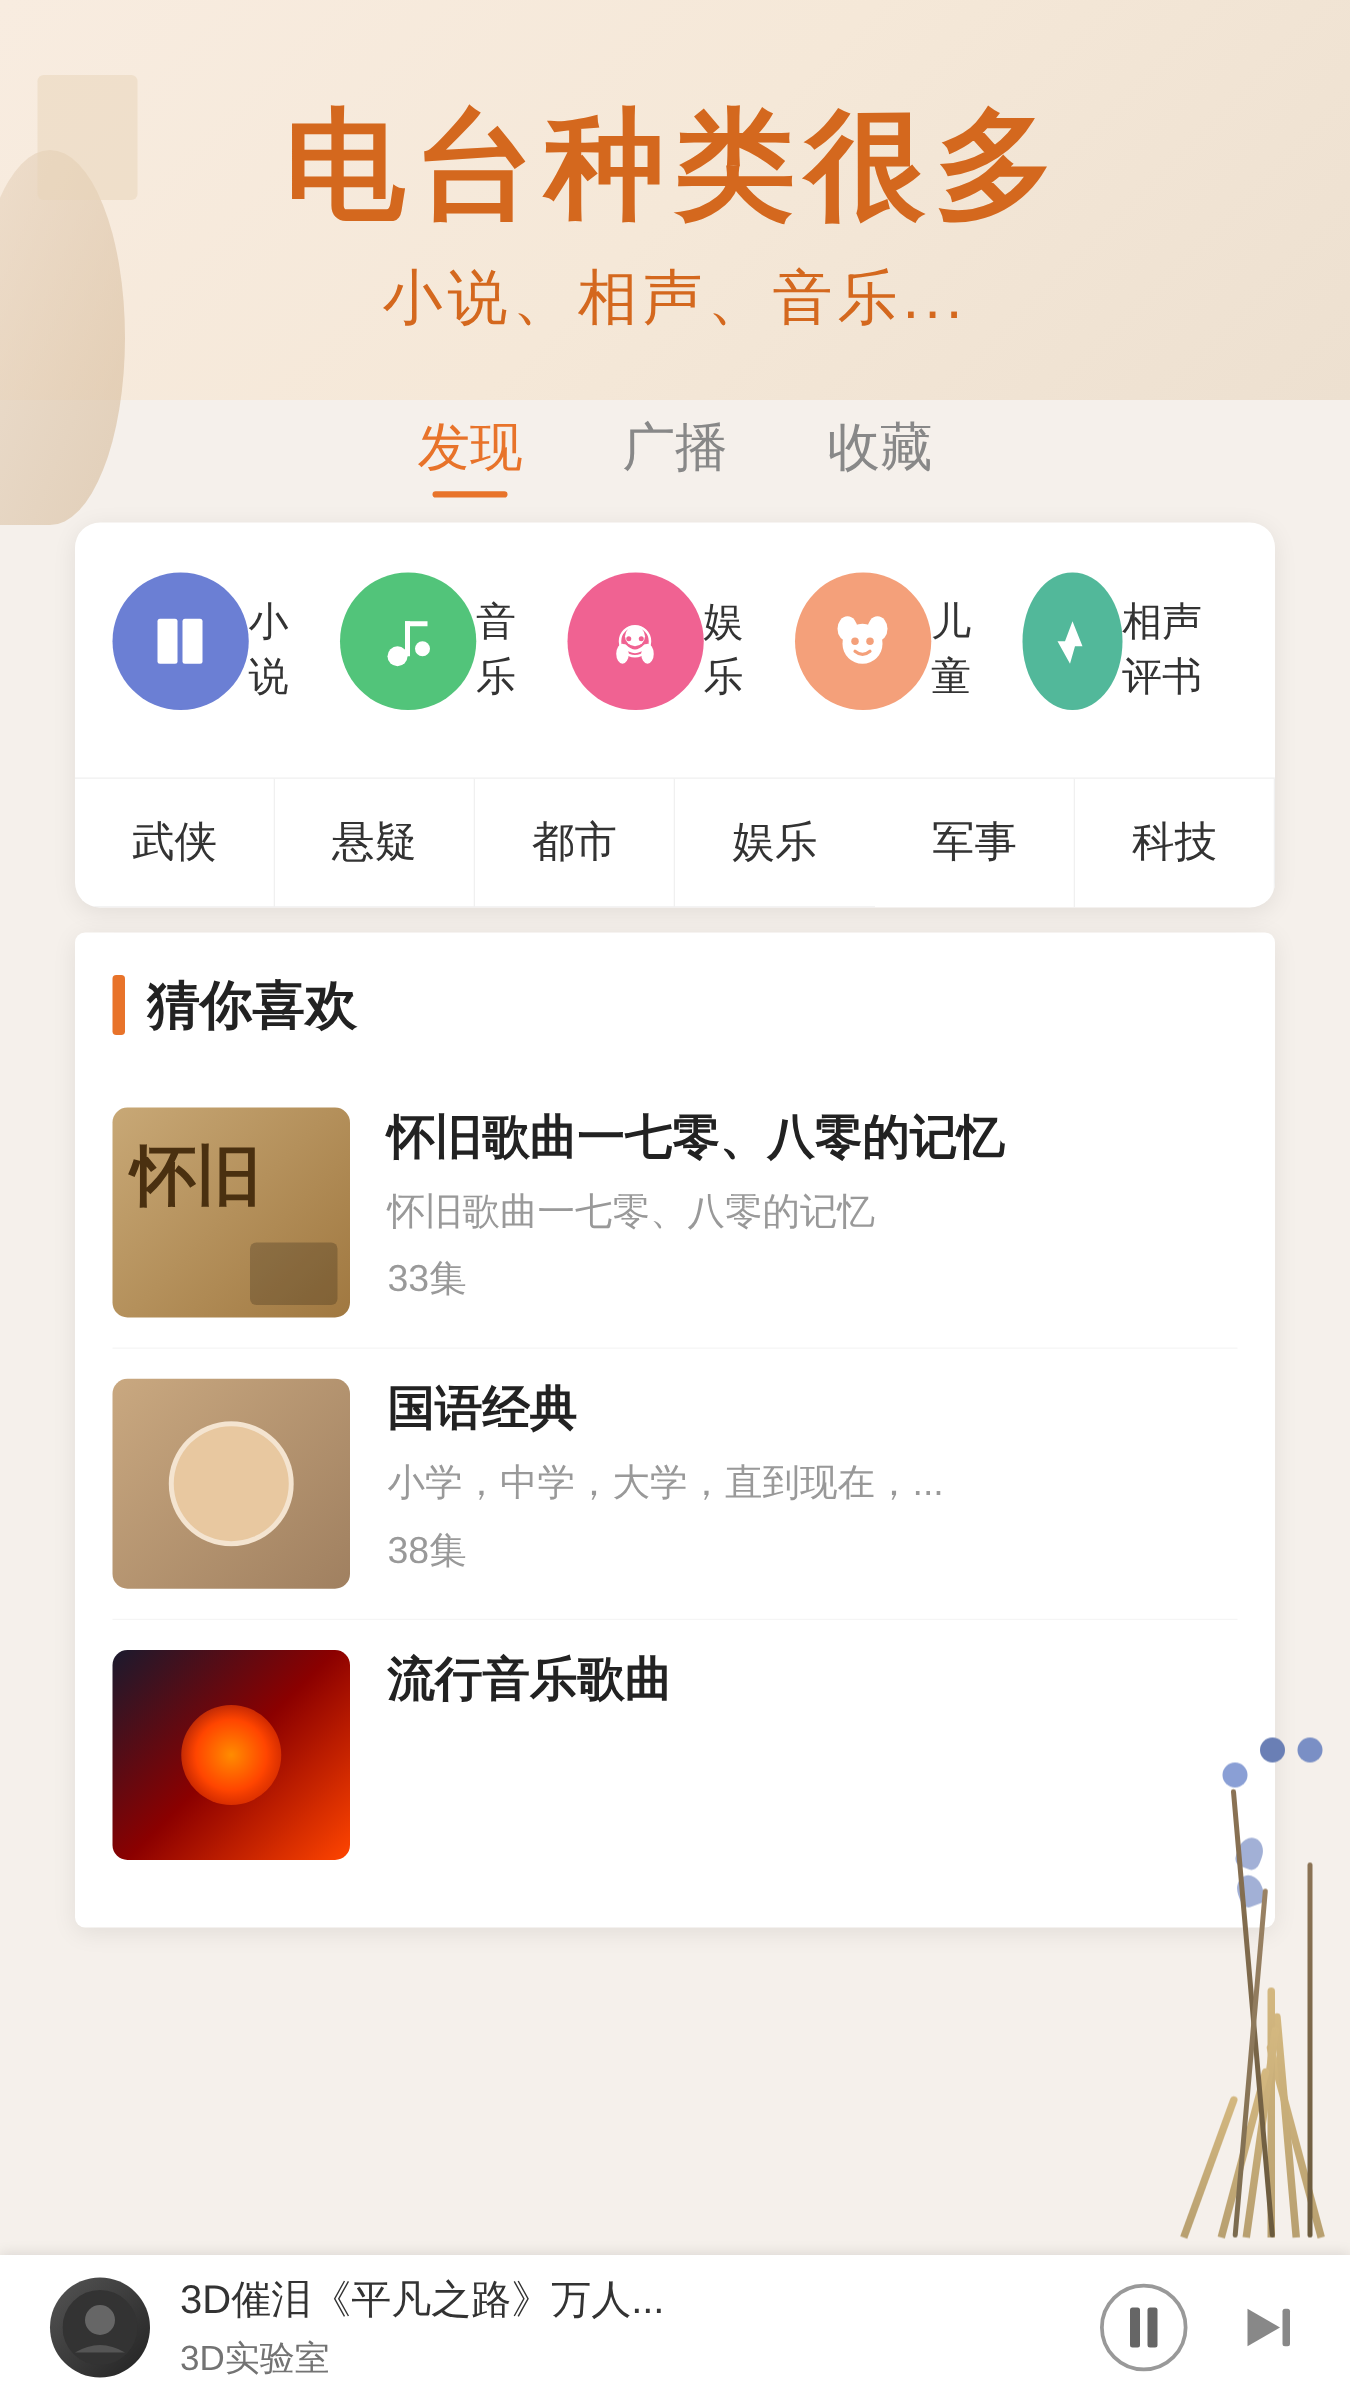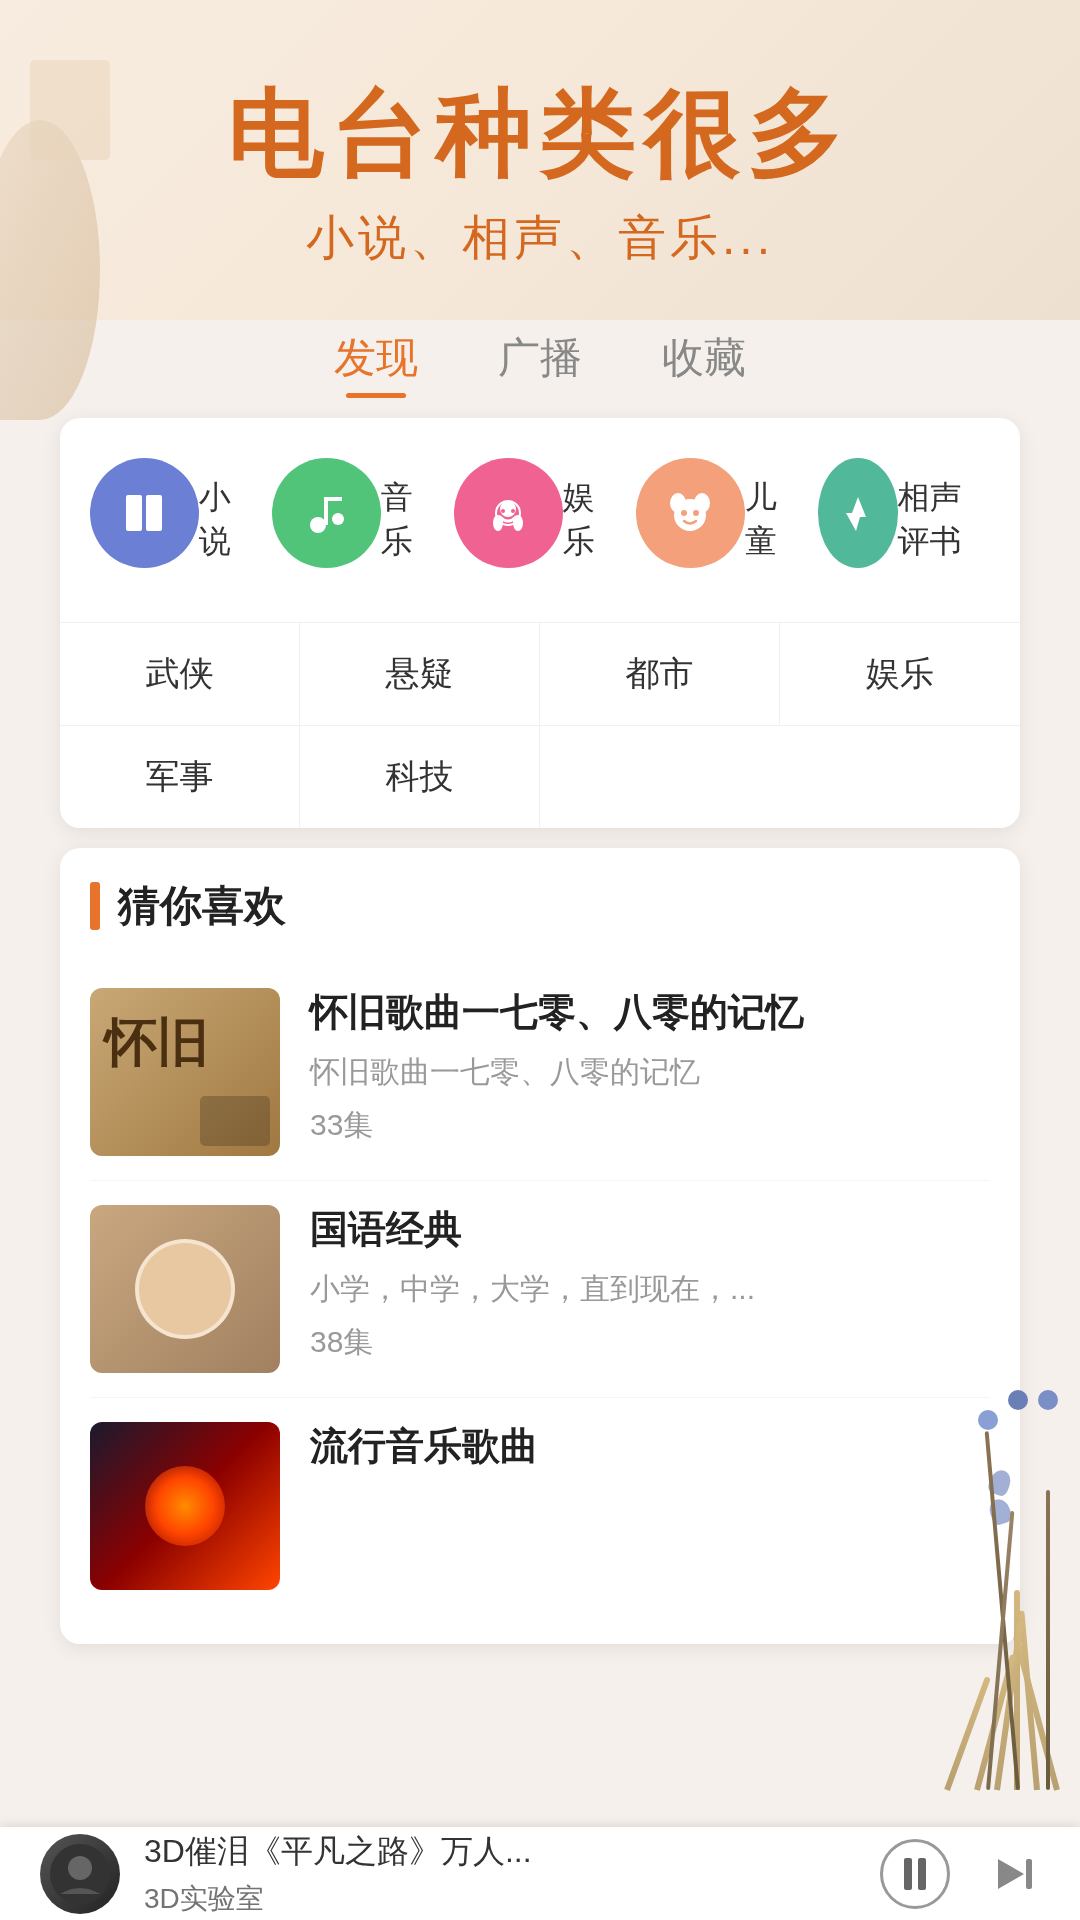--- a/index.html
+++ b/index.html
@@ -153,21 +153,21 @@
     .icon-salmon { background: #f4a07a; }
 
     .category-label {
       font-size: 32px;
       color: #333;
     }
 
     
     .genre-grid {
       display: grid;
-      grid-template-columns: repeat(4, 1fr);
+      grid-template-columns: repeat(6, 1fr);
       border-top: 1px solid #f0f0f0;
     }
 
     .genre-cell {
       padding: 28px 10px;
       text-align: center;
       font-size: 34px;
       color: #333;
       border-right: 1px solid #f0f0f0;
       border-bottom: 1px solid #f0f0f0;
@@ -182,21 +182,21 @@
     .genre-cell:nth-child(6),
     .genre-cell:nth-child(7),
     .genre-cell:nth-child(8) {
       border-bottom: none;
     }
 
     
     .recommend-section {
       background: #fff;
       margin: 20px 60px;
-      border-radius: 20px;
+      border-radius: 8px;
       padding: 30px 30px;
       box-shadow: 0 4px 20px rgba(0,0,0,0.08);
     }
 
     .section-title {
       display: flex;
       align-items: center;
       font-size: 42px;
       font-weight: 600;
       color: #222;
@@ -311,21 +311,21 @@
       font-size: 30px;
       color: #999;
     }
 
     
     .player-bar {
       position: fixed;
       bottom: 0;
       left: 0;
       width: 1080px;
-      height: 93px;
+      height: 116px;
       background: #fff;
       display: flex;
       align-items: center;
       padding: 0 40px;
       box-shadow: 0 -2px 10px rgba(0,0,0,0.1);
       z-index: 100;
     }
 
     .player-avatar {
       width: 80px;

